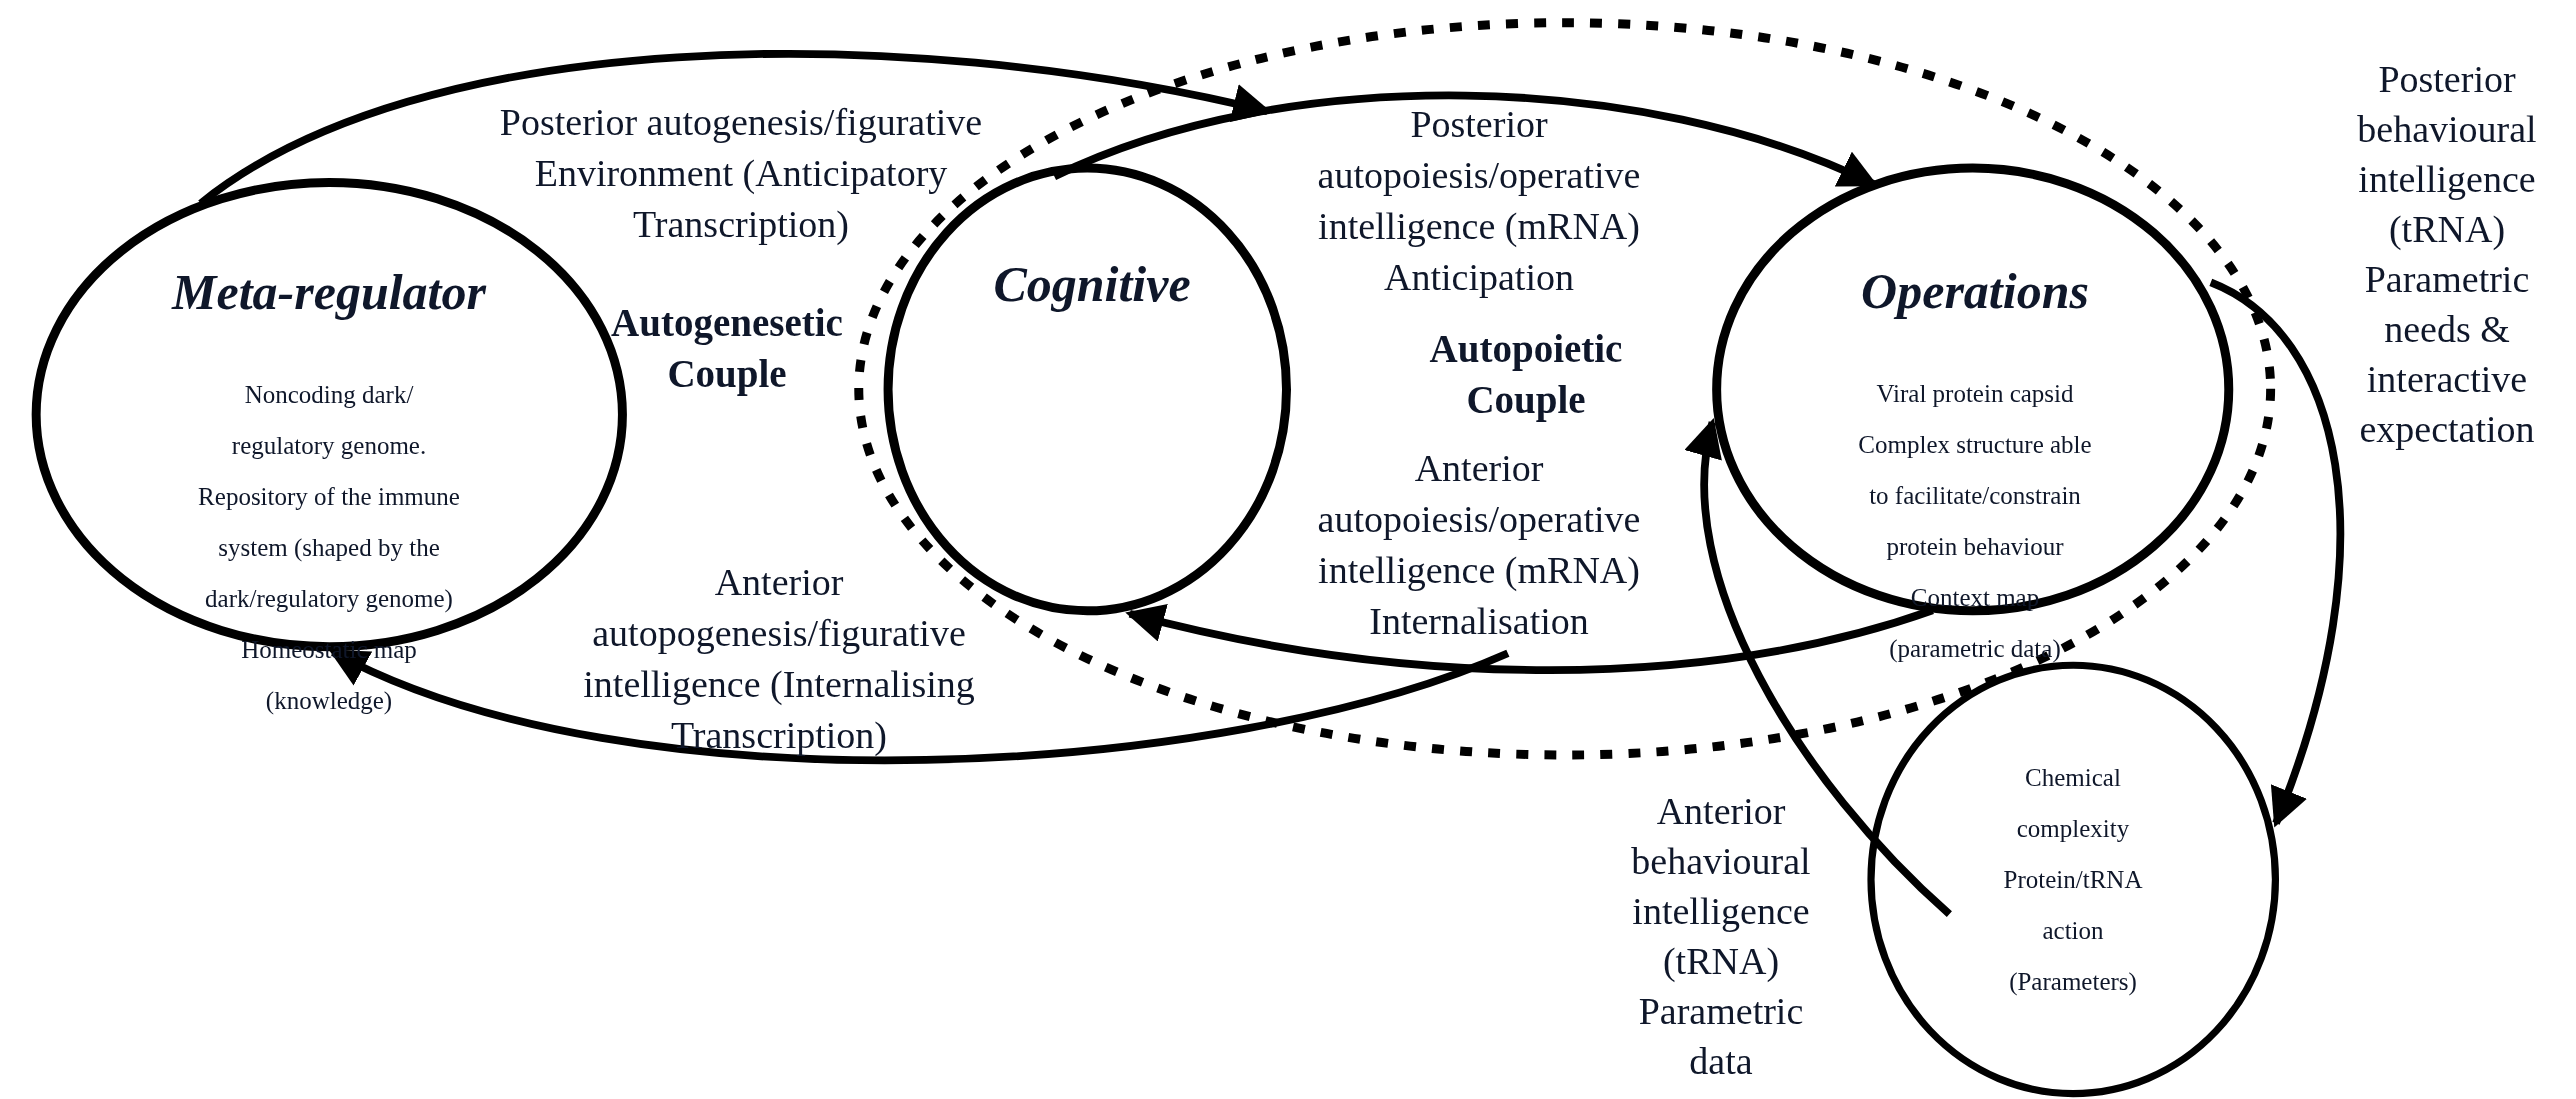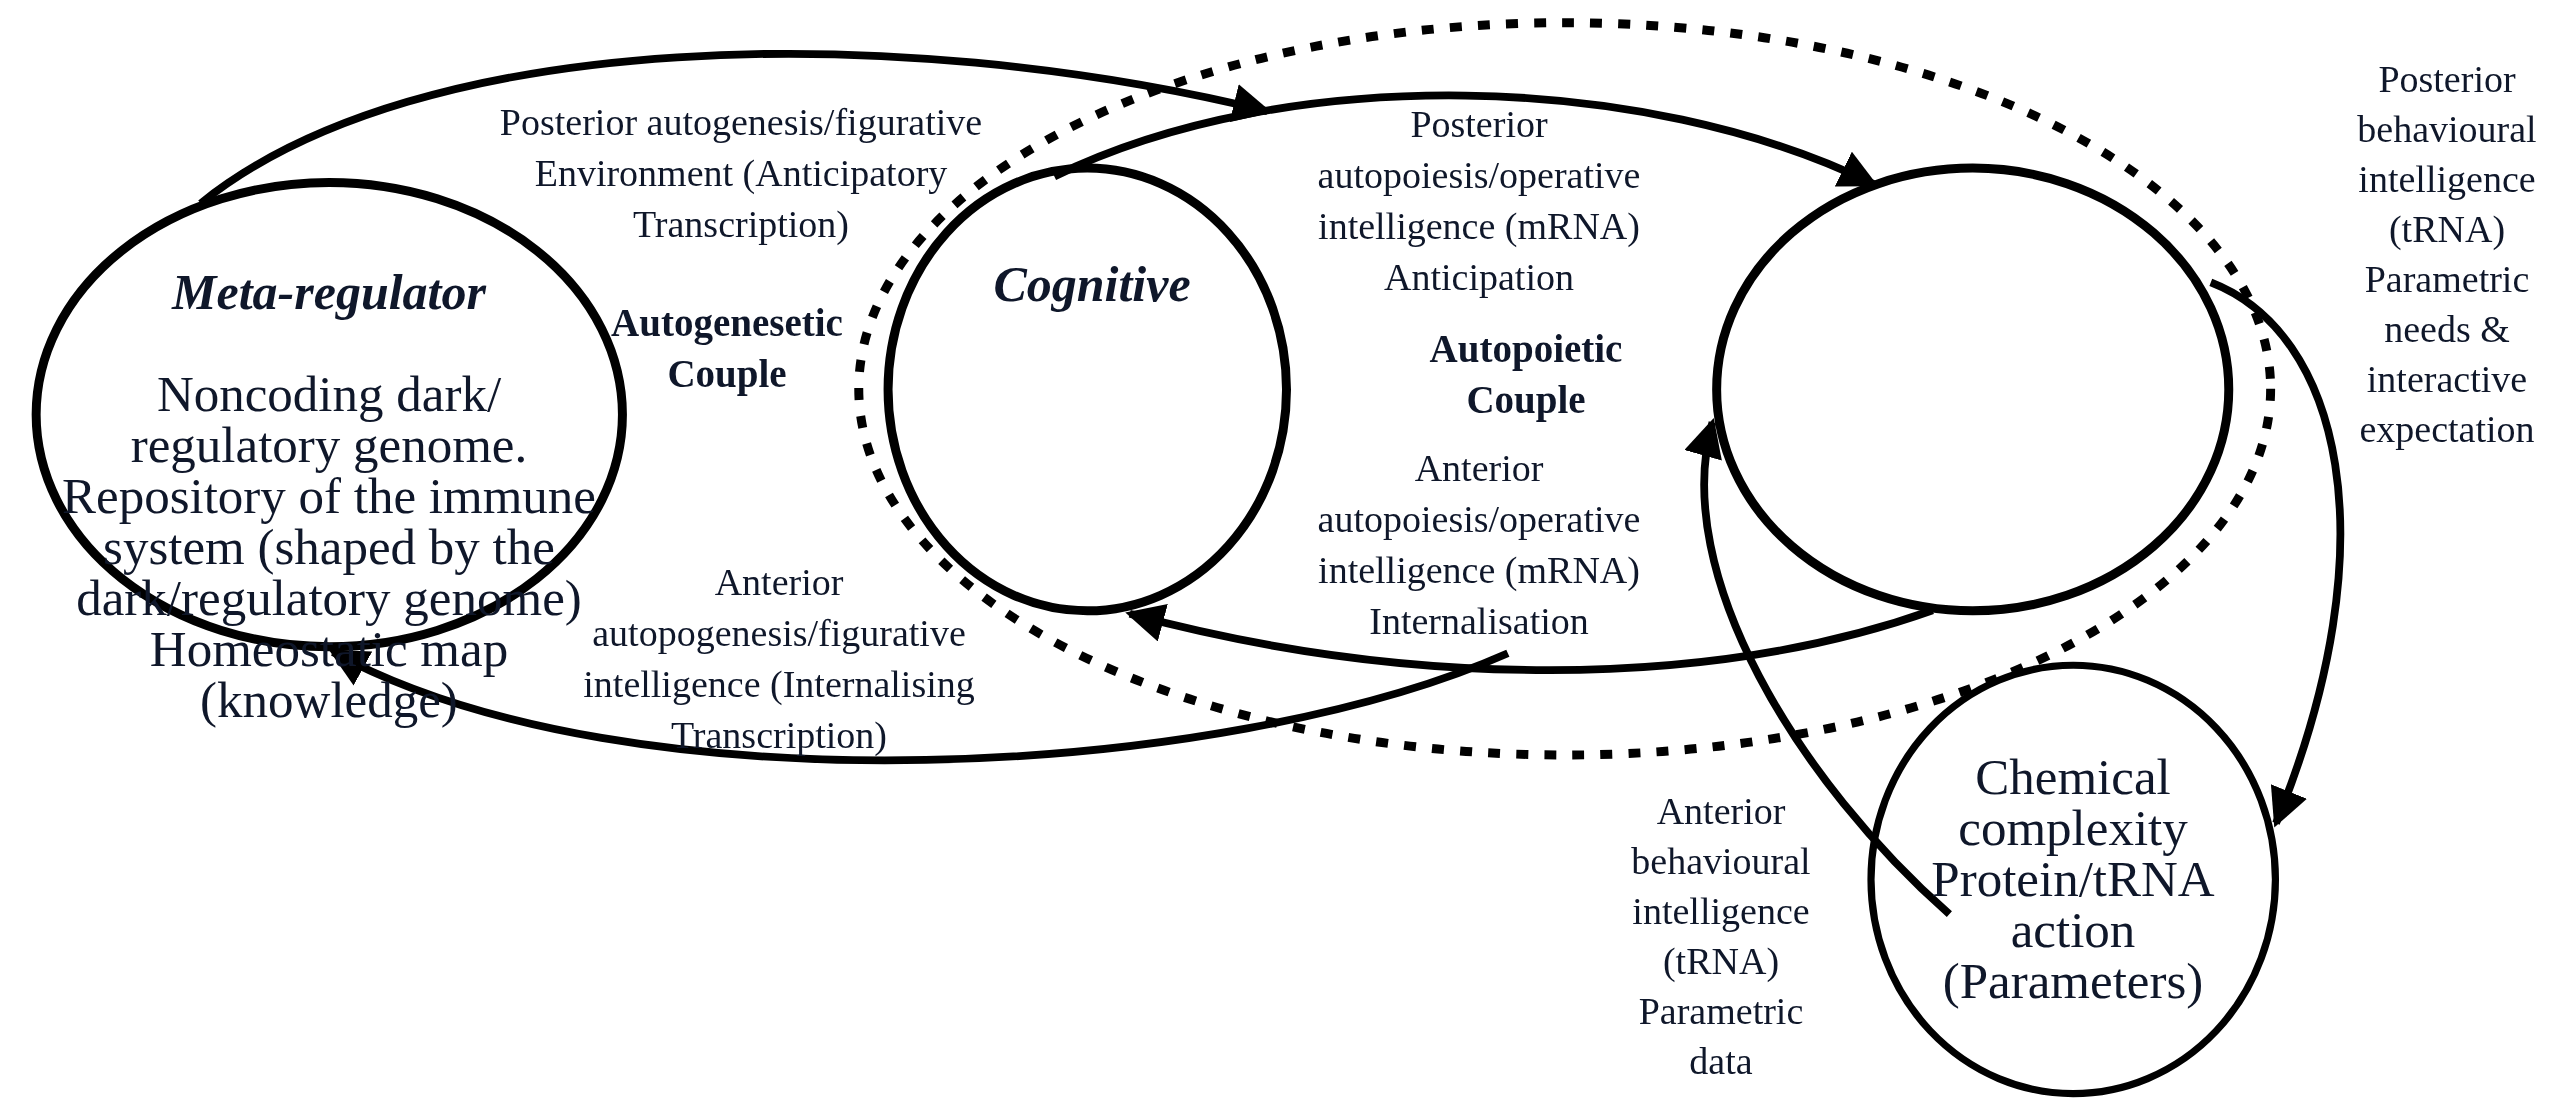--- a/index.html
+++ b/index.html
@@ -8,21 +8,21 @@
     position: relative; width: 2576px; height: 1099px; background: #ffffff;
     font-family: "Liberation Serif", "DejaVu Serif", serif; color: #000;
   }
   #curves { position: absolute; left: 0; top: 0; width: 2576px; height: 1099px; }
   .block {
     position: absolute; transform: translateX(-50%);
     text-align: center; white-space: pre-line;
     font-size: 38px; line-height: 51px; color: #0f172a;
   }
   .block .node-title { font-weight: bold; font-style: italic; font-size: 50px; }
-  .block .node-body { font-size: 51px; }
+  .block .node-body { font-size: 25px; }
   .couple { font-weight: bold; font-size: 39px; }
   .rightcol { line-height: 50px; }
 </style>
 </head>
 <body>
 
 <div id="canvas">
 
   <svg id="curves" viewBox="0 0 4305 1837" xmlns="http://www.w3.org/2000/svg">
     <defs>
@@ -54,20 +54,29 @@
 system (shaped by the
 dark/regulatory genome)
 Homeostatic map
 (knowledge)</div>
   </div>
 
   <div class="block" style="left:1092px; top:208px;">
     <div class="node-title">Cognitive</div>
   </div>
 
+  <div class="block" style="left:1975px; top:215px;">
+    <div class="node-title">Operations</div>
+    <div class="node-body">Viral protein capsid
+Complex structure able
+to facilitate/constrain
+protein behaviour
+Context map
+(parametric data)</div>
+  </div>
 
   <div class="block" style="left:2073px; top:701px;">
     <div class="node-body">Chemical
 complexity
 Protein/tRNA
 action
 (Parameters)</div>
   </div>
 
   <div class="block" style="left:741px; top:97px;">Posterior autogenesis/figurative

